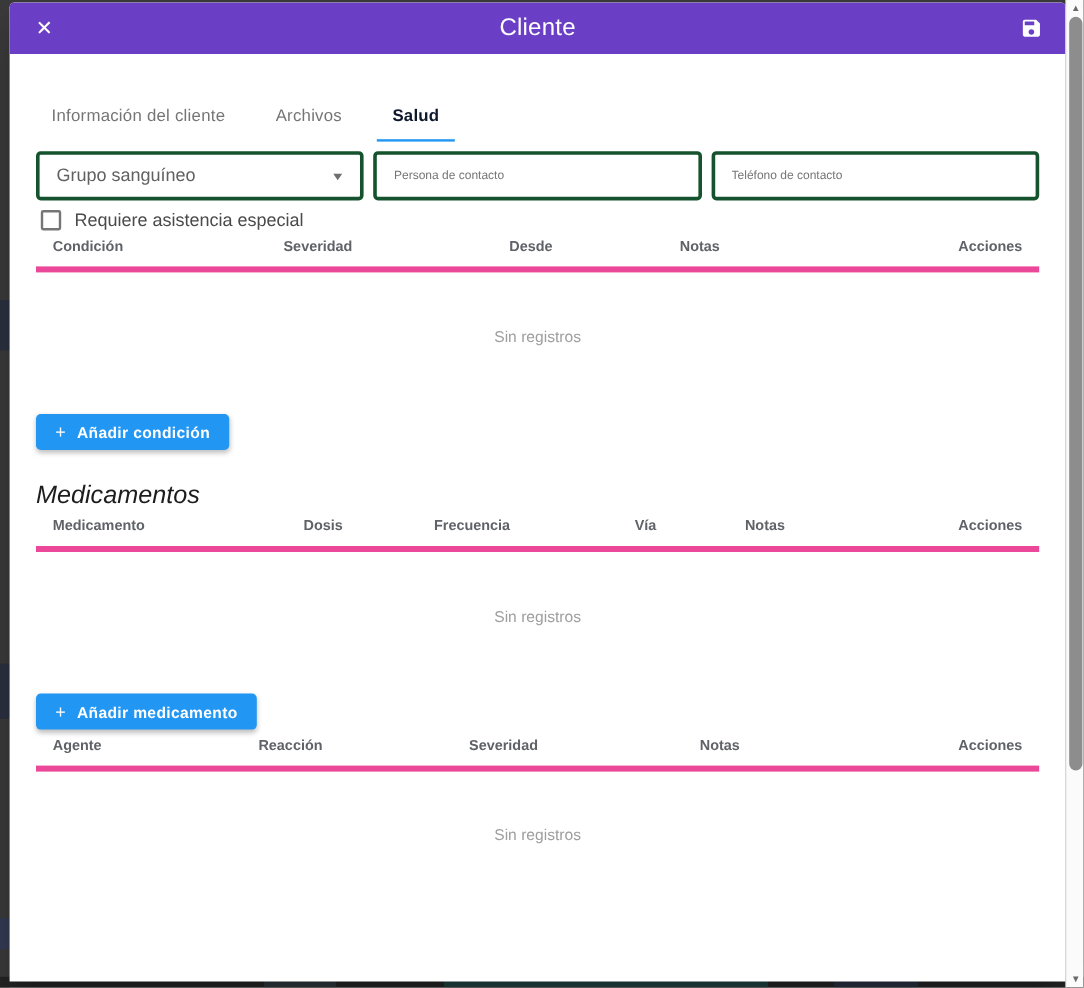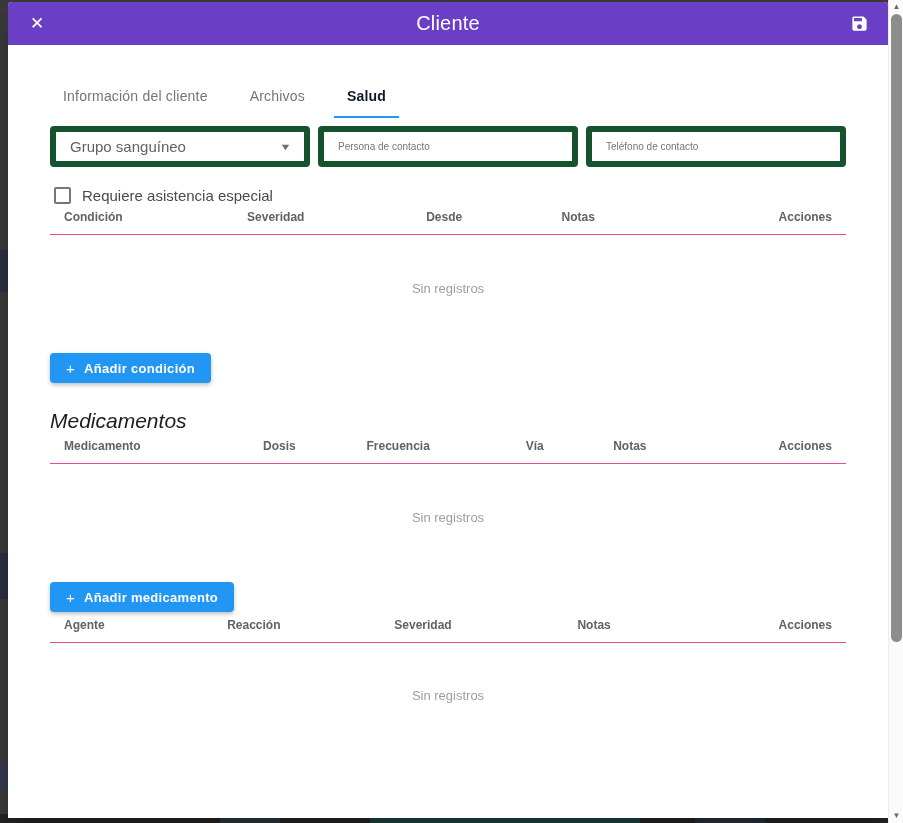--- a/index.html
+++ b/index.html
@@ -35,51 +35,51 @@
   }
   .modal-header {
     height:43px; background:#6B3EC6; display:flex; align-items:center;
     padding:0 14px; color:#fff; position:relative;
   }
   .close-btn { width:30px; height:30px; display:flex; align-items:center; justify-content:center;
     font-size:17px; font-weight:700; cursor:pointer; color:#fff; }
   .modal-title { position:absolute; left:0; right:0; text-align:center; font-size:20px; font-weight:500; letter-spacing:.2px; pointer-events:none; }
   .save-btn { margin-left:auto; width:30px; height:30px; display:flex; align-items:center; justify-content:center; cursor:pointer; position:relative; z-index:1; }
 
-  .modal-body { padding:0 42px; height:728px; overflow:hidden; }
+  .modal-body { padding:0 22px; height:728px; overflow:hidden; }
 
   
   .tabs { display:flex; margin-top:33px; }
   .tab { padding:10px 13px 12px 13px; margin-right:16px; font-size:14px; letter-spacing:.2px;
     color:#757575; cursor:pointer; border-bottom:2px solid transparent; white-space:nowrap; }
   .tab.active { color:#0f172a; border-bottom-color:#2196f3; font-weight:700; }
 
   
   .fields-row { display:flex; gap:8px; margin-top:8px; }
-  .field { flex:1 1 0; height:41px; border:6px solid #14532d; border-radius:4px;
+  .field { flex:1 1 0; height:41px; border:3px solid #14532d; border-radius:4px;
     display:flex; align-items:center; padding:0 14px; font-size:15px; color:#757575; background:#fff; }
   .field.select { justify-content:space-between; cursor:pointer; color:#616161; }
   .field.select .caret { font-size:9px; color:#6f6f6f; transform:scaleX(1.4); }
   .field input { border:none; outline:none; width:100%; font-size:10px; color:#8b5cf6;
     font-family:"Liberation Sans","DejaVu Sans",sans-serif; background:transparent; }
   .field input::placeholder { color:#757575; opacity:1; }
 
   
-  .checkbox-row { display:flex; align-items:flex-end; margin-top:20px; cursor:pointer; width:max-content; }
+  .checkbox-row { display:flex; align-items:flex-end; margin-top:8px; cursor:pointer; width:max-content; }
   .checkbox-box { width:17px; height:17px; border:2px solid #767676; border-radius:2px; margin:0 11px 0 4px; background:#fff; }
   .checkbox-label { font-size:15px; color:#4a4a4a; }
 
   
   .section-title { font-size:21px; font-weight:400; color:#1d1d1d; }
   .mt-conditions { margin-top:30px; }
   .mt-meds { margin-top:26px;font-style:italic; }
   .mt-allergies { margin-top:24px; }
 
   .thead-row { display:flex; align-items:flex-end; margin-top:6px; padding-bottom:10px;
-    border-bottom:1px solid #ec4899; }
+    border-bottom:5px solid #ec4899; }
   .th { font-size:12px; font-weight:700; color:#5f6368; padding:0 14px; white-space:nowrap; }
   .th:last-child { text-align:right; }
 
   .cols-cond  > .th:nth-child(1){width:23%;} .cols-cond > .th:nth-child(2){width:22.5%;}
   .cols-cond  > .th:nth-child(3){width:17%;} .cols-cond > .th:nth-child(4){width:22.5%;}
   .cols-cond  > .th:nth-child(5){width:15%;}
   .cols-meds  > .th:nth-child(1){width:25%;} .cols-meds > .th:nth-child(2){width:13%;}
   .cols-meds  > .th:nth-child(3){width:20%;} .cols-meds > .th:nth-child(4){width:11%;}
   .cols-meds  > .th:nth-child(5){width:16%;} .cols-meds > .th:nth-child(6){width:15%;}
   .cols-allg  > .th:nth-child(1){width:20.5%;} .cols-allg > .th:nth-child(2){width:21%;}

